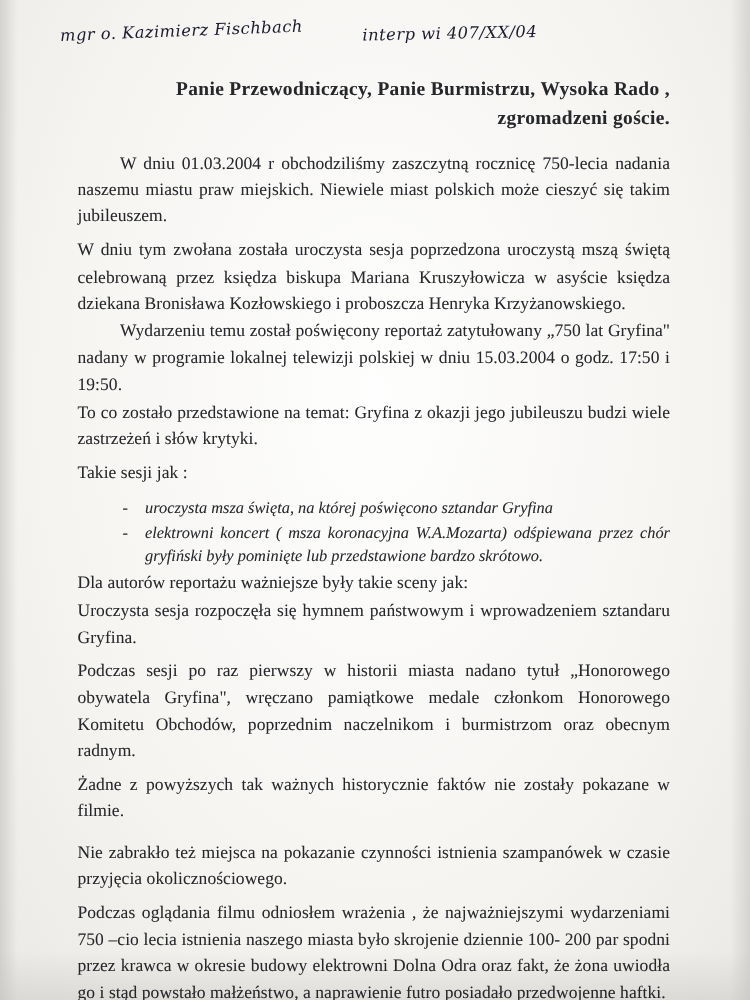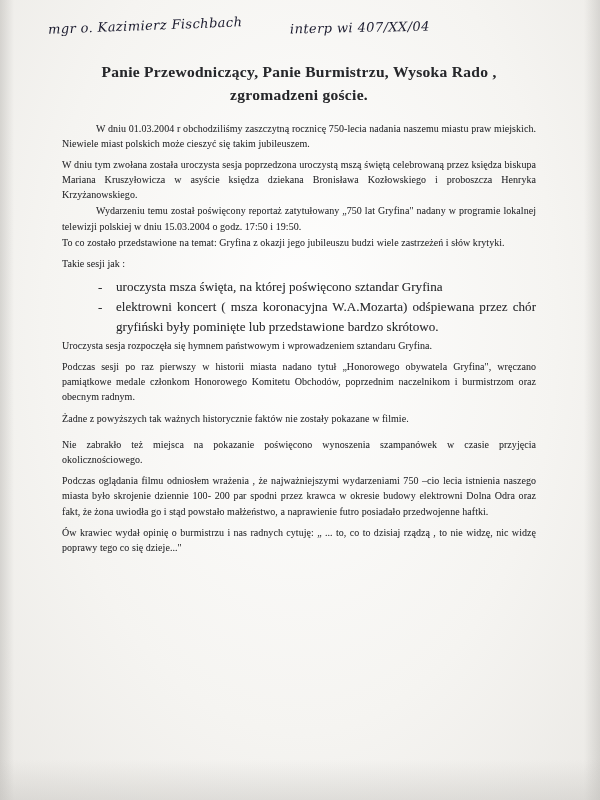--- a/index.html
+++ b/index.html
@@ -76,37 +76,38 @@
     width: 474px;
     color: #17181c;
   }
   .title {
     font-family: "Liberation Serif", serif;
     font-weight: bold;
     font-size: 15.5px;
     line-height: 1.5;
     letter-spacing: 0.3px;
     margin: 0 0 14px 0;
-    text-align: center;
+    text-align: right;
   }
   p.para {
     margin: 0 0 1px 0;
-    font-size: 10px;
+    font-size: 14px;
     line-height: 1.52;
     text-align: justify;
     text-justify: inter-word;
     letter-spacing: 0.05px;
   }
   p.indent {
     text-indent: 34px;
   }
   ul.dashlist {
     list-style: none;
     margin: 0 0 1px 0;
     padding: 0 0 0 36px;
+    font-style: italic;
   }
   ul.dashlist li {
     font-size: 13.1px;
     line-height: 1.52;
     text-align: justify;
     position: relative;
     padding-left: 18px;
     margin-bottom: 0;
   }
   ul.dashlist li::before {
@@ -150,31 +151,32 @@
     <p class="para">To co zostało przedstawione na temat: Gryfina z okazji jego jubileuszu budzi wiele zastrzeżeń i słów krytyki.</p>
     <div class="gap-sm"></div>
     <p class="para">Takie sesji jak :</p>
     <div class="gap-sm"></div>
 
     <ul class="dashlist">
       <li>uroczysta msza święta, na której poświęcono sztandar Gryfina</li>
       <li>elektrowni koncert ( msza koronacyjna W.A.Mozarta) odśpiewana przez chór gryfiński były pominięte lub przedstawione bardzo skrótowo.</li>
     </ul>
 
+    <p class="para">Dla autorów reportażu ważniejsze były takie sceny jak:</p>
 
     <ul class="dashlist">
     </ul>
 
     <p class="para">Uroczysta sesja rozpoczęła się hymnem państwowym i wprowadzeniem sztandaru Gryfina.</p>
     <div class="gap-sm"></div>
     <p class="para">Podczas sesji po raz pierwszy w historii miasta nadano tytuł „Honorowego obywatela Gryfina", wręczano pamiątkowe medale członkom Honorowego Komitetu Obchodów, poprzednim naczelnikom i burmistrzom oraz obecnym radnym.</p>
     <div class="gap-sm"></div>
     <p class="para">Żadne z powyższych tak ważnych historycznie faktów nie zostały pokazane w filmie.</p>
     <div class="gap-sm"></div>
     <div class="gap-sm"></div>
-    <p class="para">Nie zabrakło też miejsca na pokazanie poświęcono wynoszenia szampanówek w czasie przyjęcia okolicznościowego.</p>
+    <p class="para">Nie zabrakło też miejsca na pokazanie czynności istnienia szampanówek w czasie przyjęcia okolicznościowego.</p>
     <div class="gap-sm"></div>
     <p class="para">Podczas oglądania filmu odniosłem wrażenia , że najważniejszymi wydarzeniami 750 –cio lecia istnienia naszego miasta było skrojenie dziennie 100- 200 par spodni przez krawca w okresie  budowy elektrowni Dolna Odra oraz fakt, że żona uwiodła go i stąd powstało małżeństwo, a naprawienie futro posiadało przedwojenne haftki.</p>
     <div class="gap-sm"></div>
     <p class="para">Ów krawiec wydał opinię o burmistrzu i nas radnych cytuję: „ ... to, co to dzisiaj rządzą , to nie widzę, nic widzę poprawy tego co się dzieje..."</p>
 
   </div>
 </div>
 
 </body></html>

